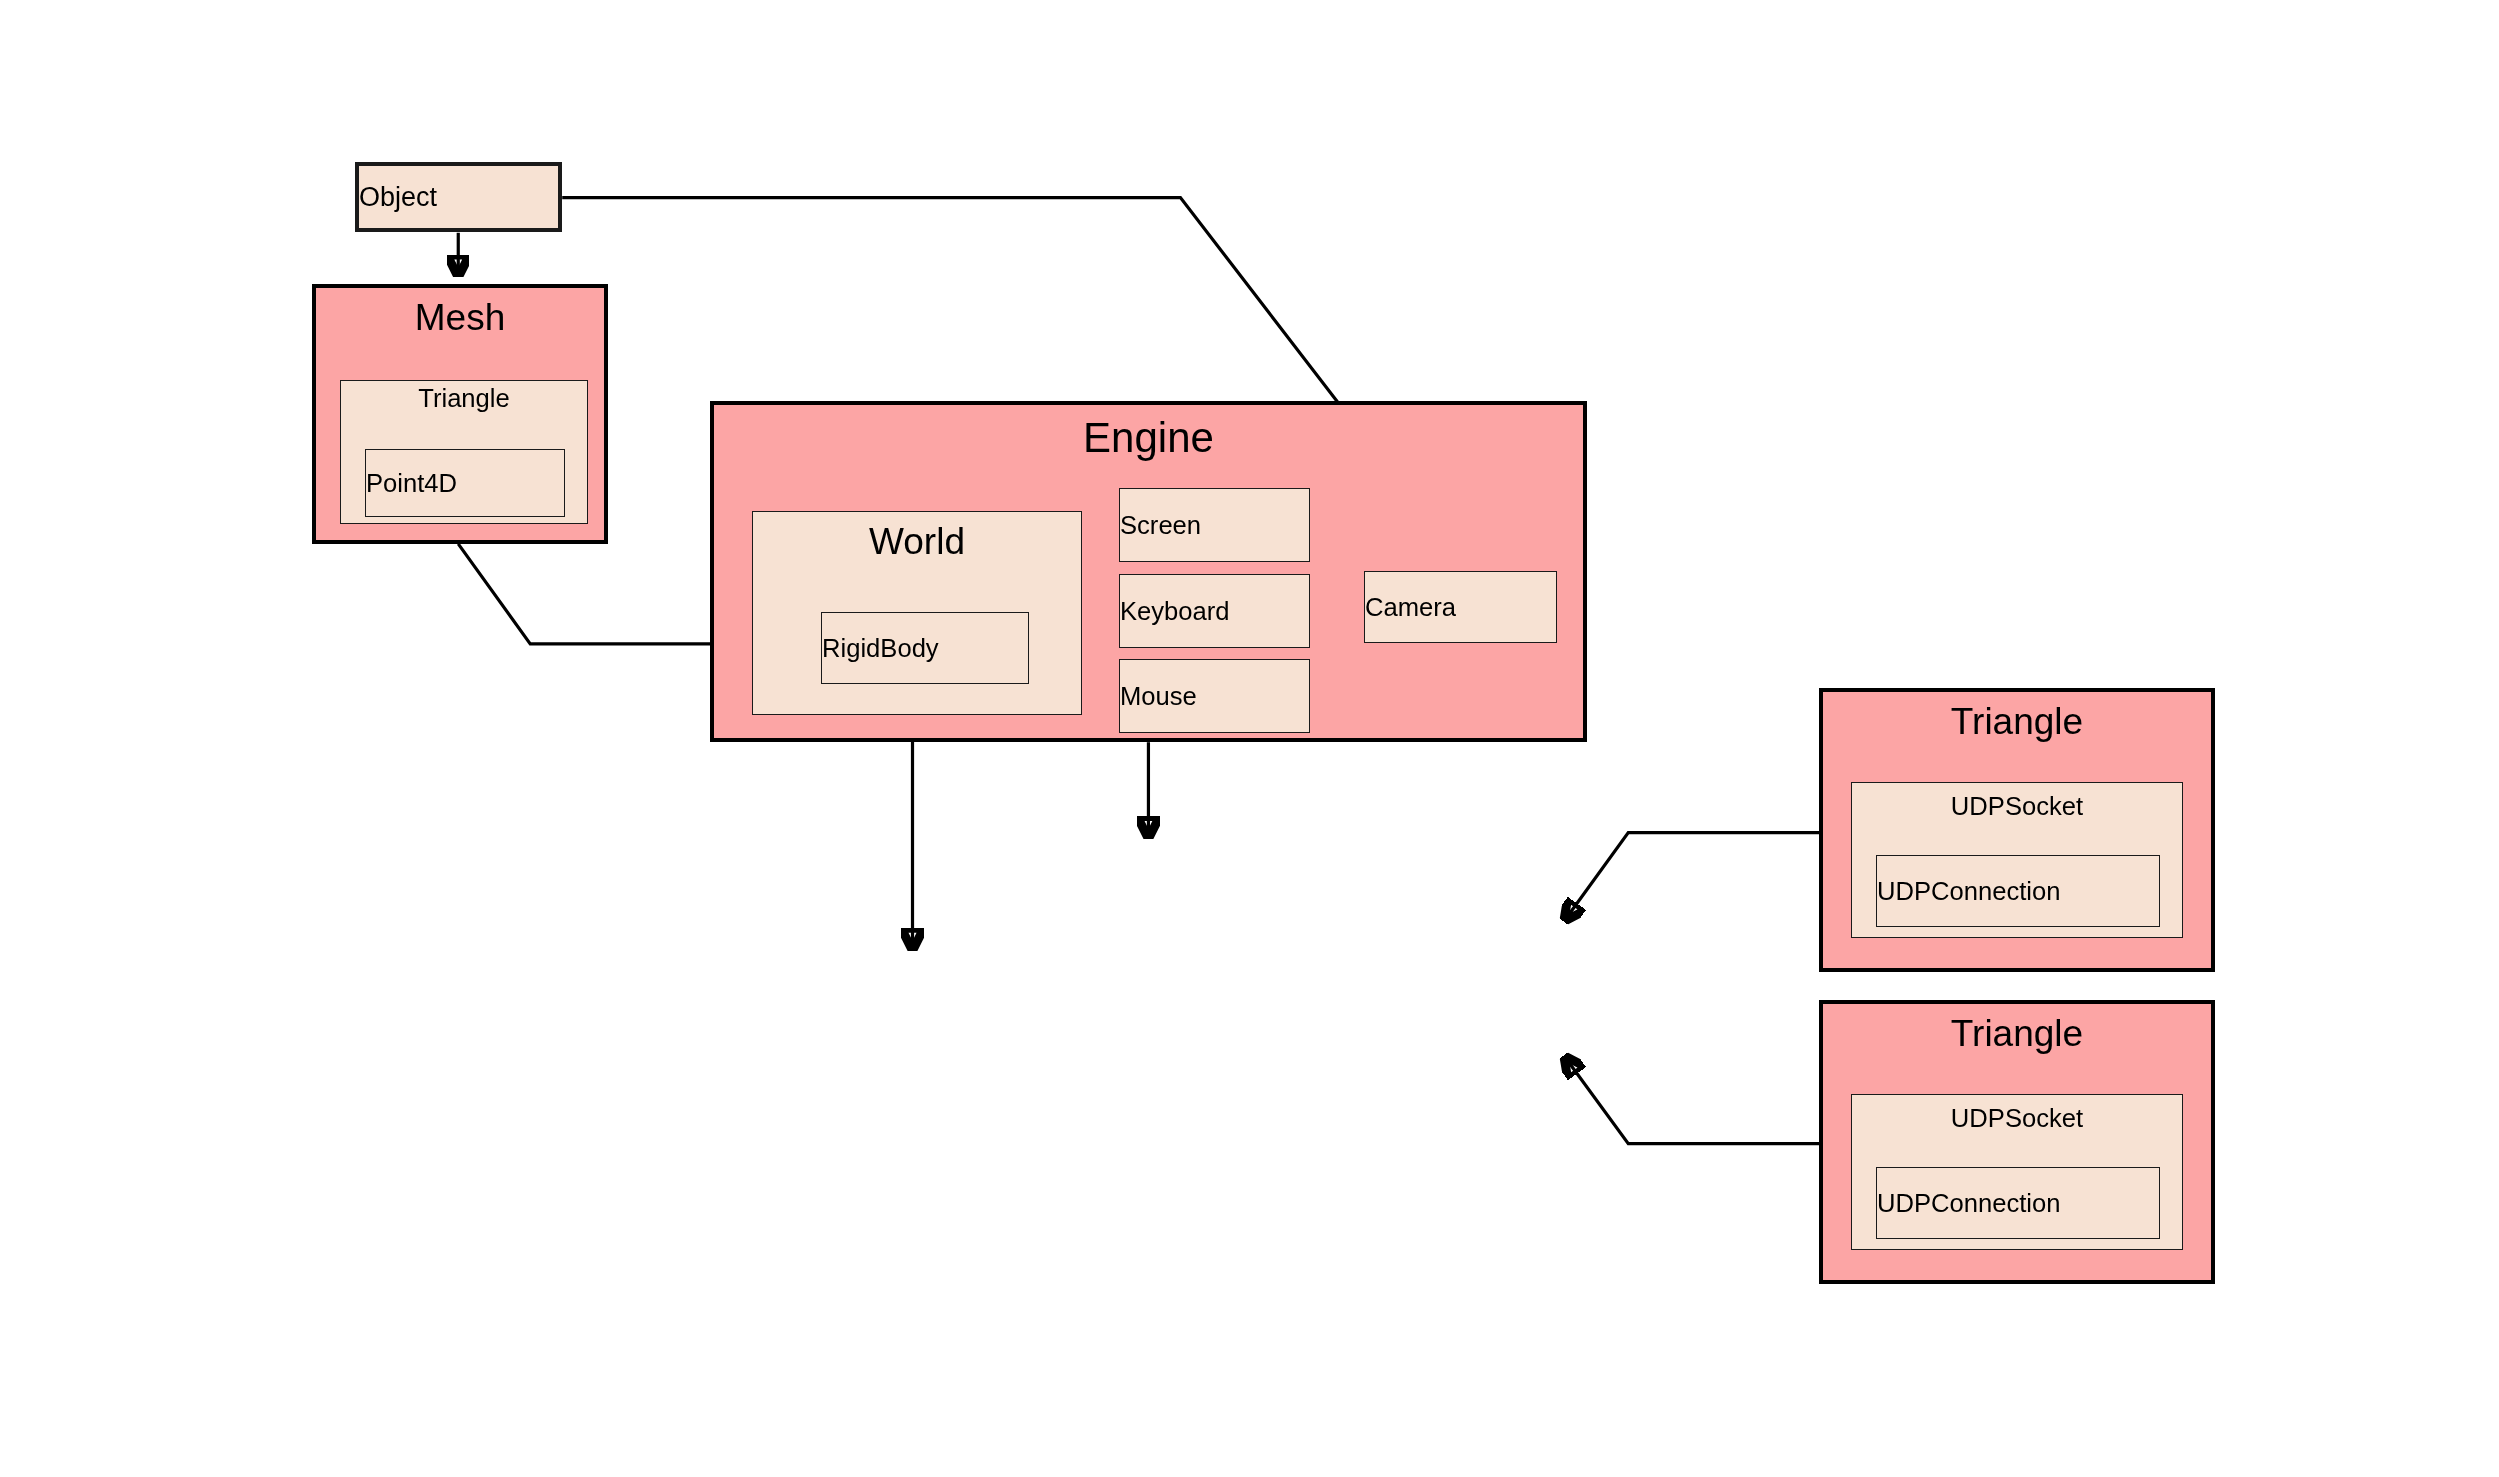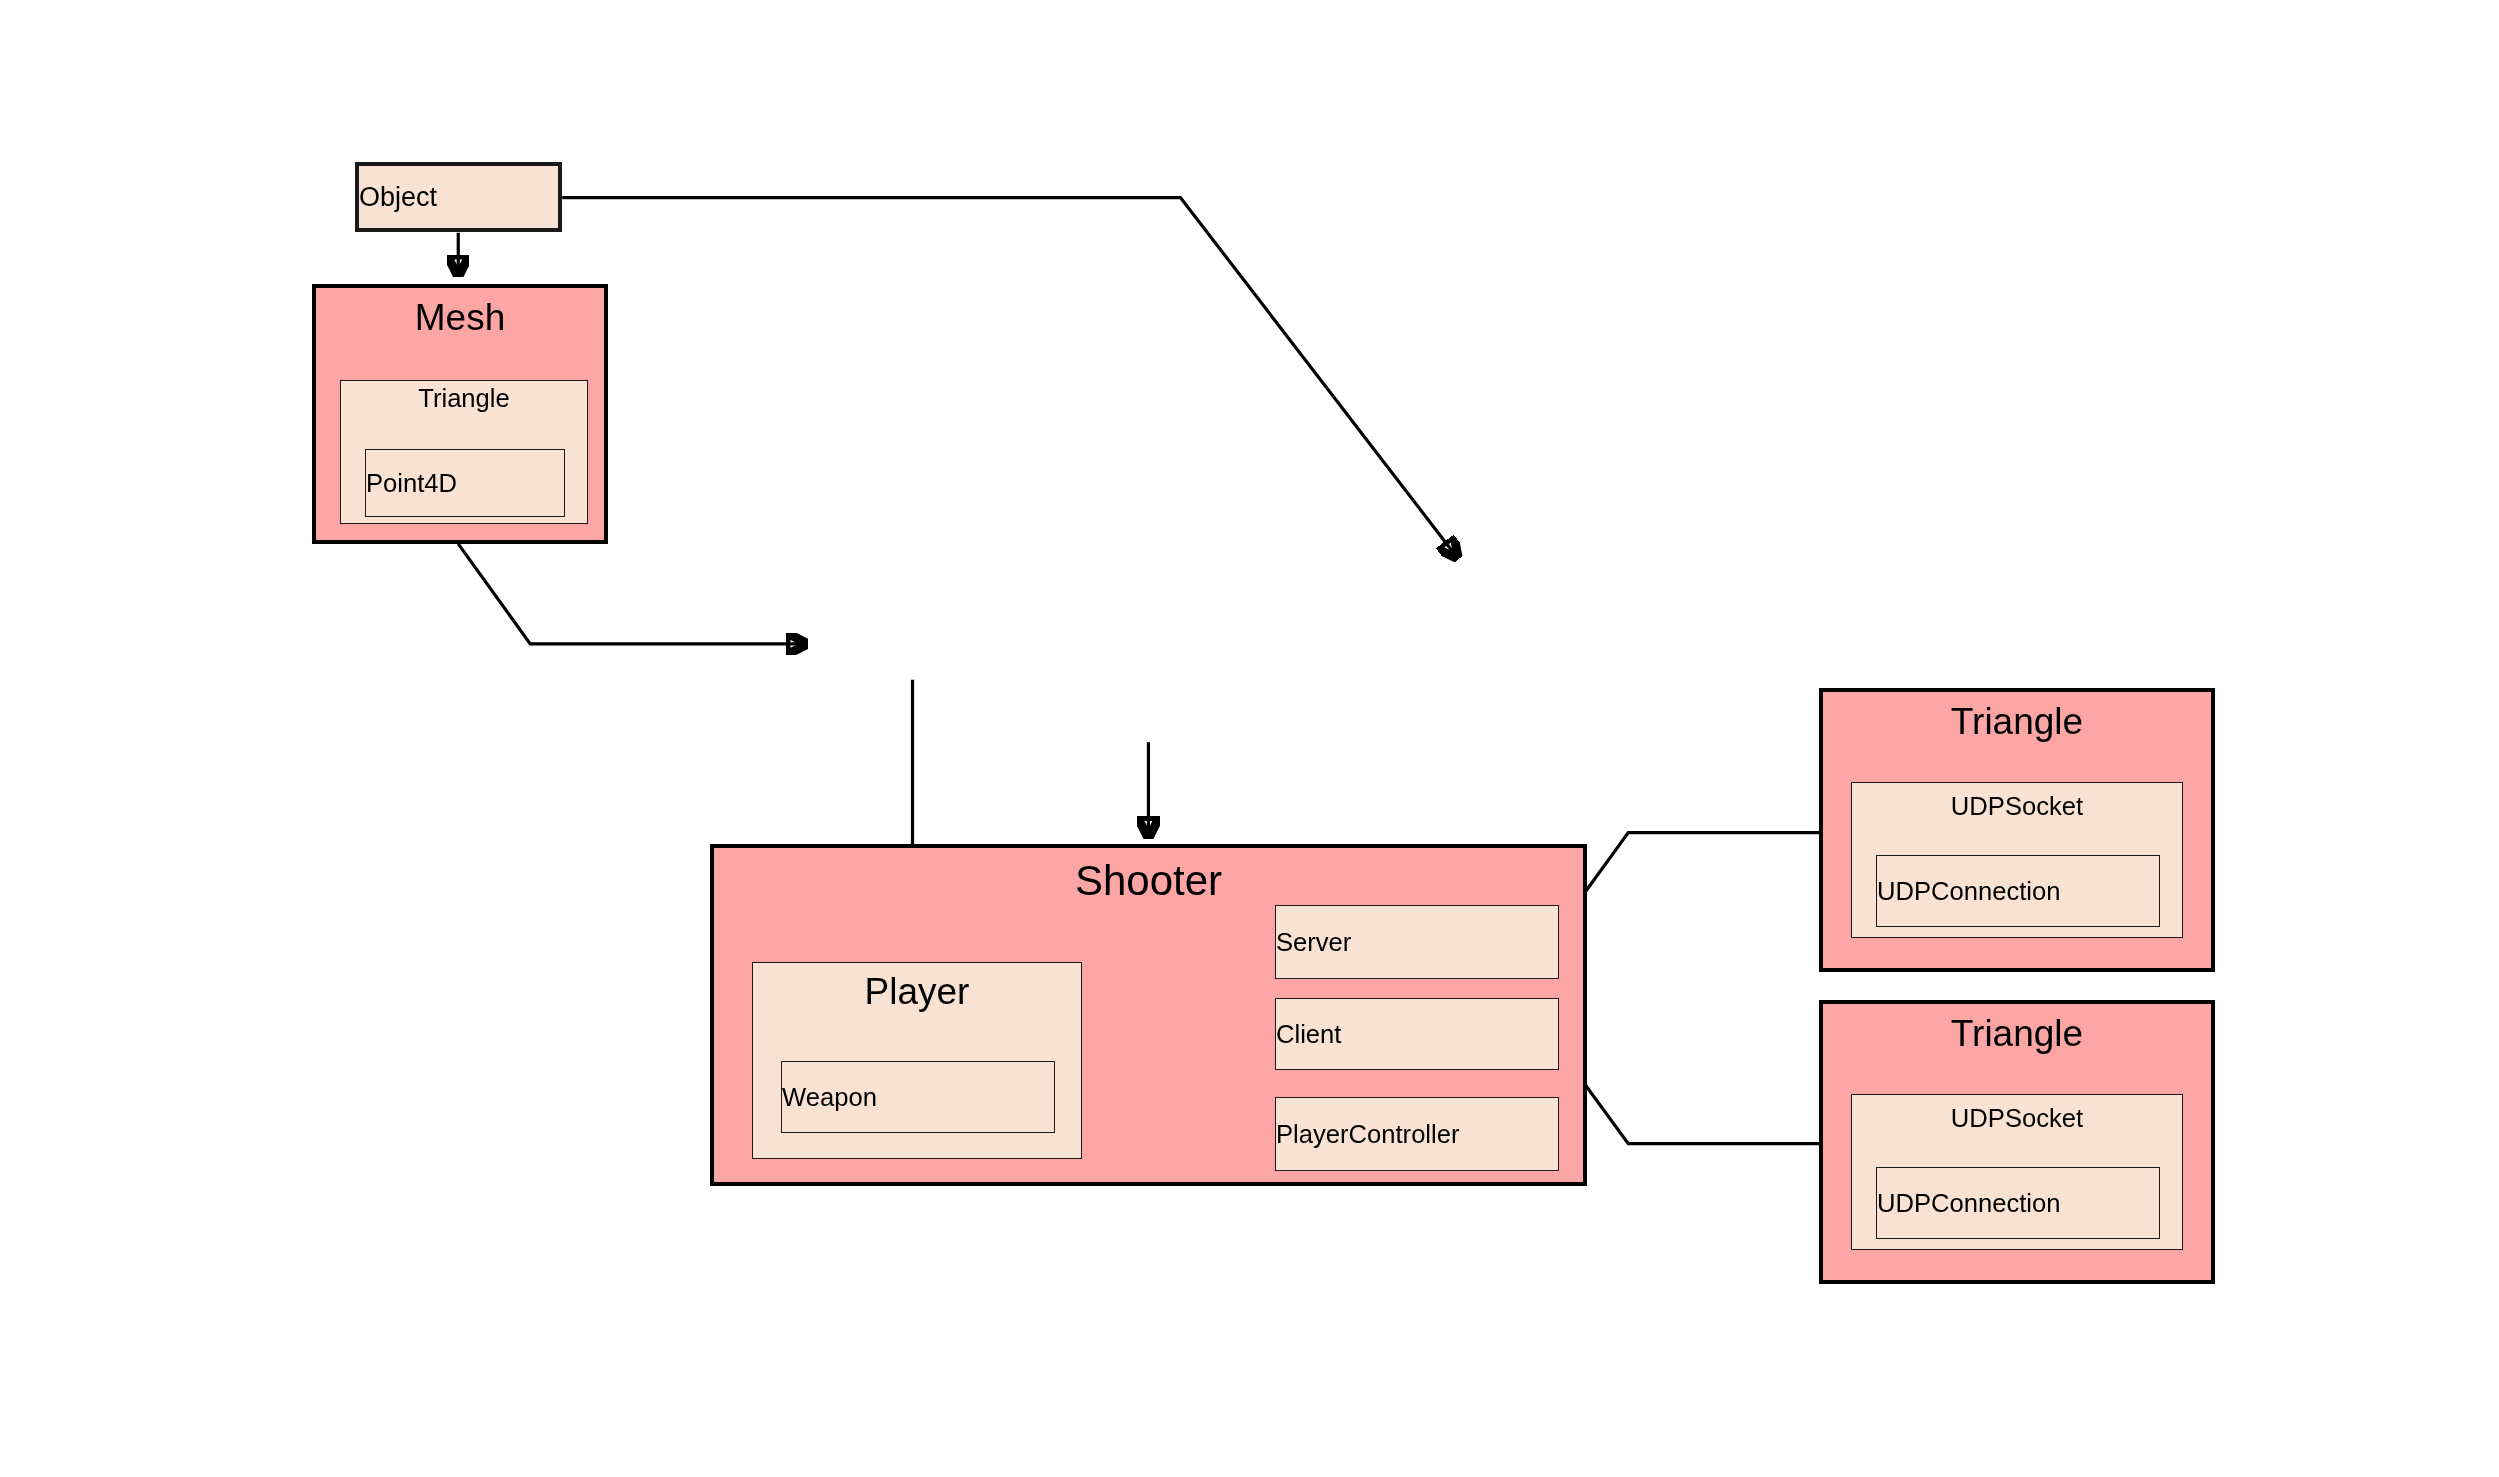--- a/index.html
+++ b/index.html
@@ -111,42 +111,46 @@
 
     <div class="node inner" style="left:24px; top:92px; width:248px; height:144px;">
       <span class="label t-xs" style="padding-top:4px;">Triangle</span>
 
       <div class="node leaf" style="left:24px; top:68px; width:200px; height:68px;">
         <span class="label t-xs">Point4D</span>
       </div>
     </div>
   </div>
 
+  <div class="node pkg" style="left:710px; top:401px; width:877px; height:341px;">
+    <span class="label t-xl title-pad">Engine</span>
 
-  <div class="node pkg" style="left:710px; top:844px; width:877px; height:342px;">
-    <span class="label t-xl title-pad">Shooter</span>
+    <div class="node inner" style="left:38px; top:106px; width:330px; height:204px;">
+      <span class="label t-lg" style="padding-top:11.2px;">World</span>
 
-    <div class="node inner" style="left:38px; top:114px; width:330px; height:197px;">
-      <span class="label t-lg" style="padding-top:9.6px;">Player</span>
-
-      <div class="node leaf" style="left:28px; top:98px; width:274px; height:72px;">
-        <span class="label t-xs">Weapon</span>
+      <div class="node leaf" style="left:68px; top:100px; width:208px; height:72px;">
+        <span class="label t-xs">RigidBody</span>
       </div>
     </div>
 
-    <div class="node leaf" style="left:561px; top:57px; width:284px; height:74px;">
-      <span class="label t-xs">Server</span>
+    <div class="node leaf" style="left:405px; top:83px; width:191px; height:74px;">
+      <span class="label t-xs">Screen</span>
     </div>
-    <div class="node leaf" style="left:561px; top:150px; width:284px; height:72px;">
-      <span class="label t-xs">Client</span>
+    <div class="node leaf" style="left:405px; top:169px; width:191px; height:74px;">
+      <span class="label t-xs">Keyboard</span>
     </div>
-    <div class="node leaf" style="left:561px; top:249px; width:284px; height:74px;">
-      <span class="label t-xs">PlayerController</span>
+    <div class="node leaf" style="left:405px; top:254px; width:191px; height:74px;">
+      <span class="label t-xs">Mouse</span>
+    </div>
+
+    <div class="node leaf" style="left:650px; top:166px; width:193px; height:72px;">
+      <span class="label t-xs">Camera</span>
     </div>
   </div>
+
 
   <div class="node pkg" style="left:1819px; top:688px; width:396px; height:284px;">
     <span class="label t-lg title-pad">Triangle</span>
 
     <div class="node inner" style="left:28px; top:90px; width:332px; height:156px;">
       <span class="label t-xs" style="padding-top:9.6px;">UDPSocket</span>
 
       <div class="node leaf" style="left:24px; top:72px; width:284px; height:72px;">
         <span class="label t-xs">UDPConnection</span>
       </div>

